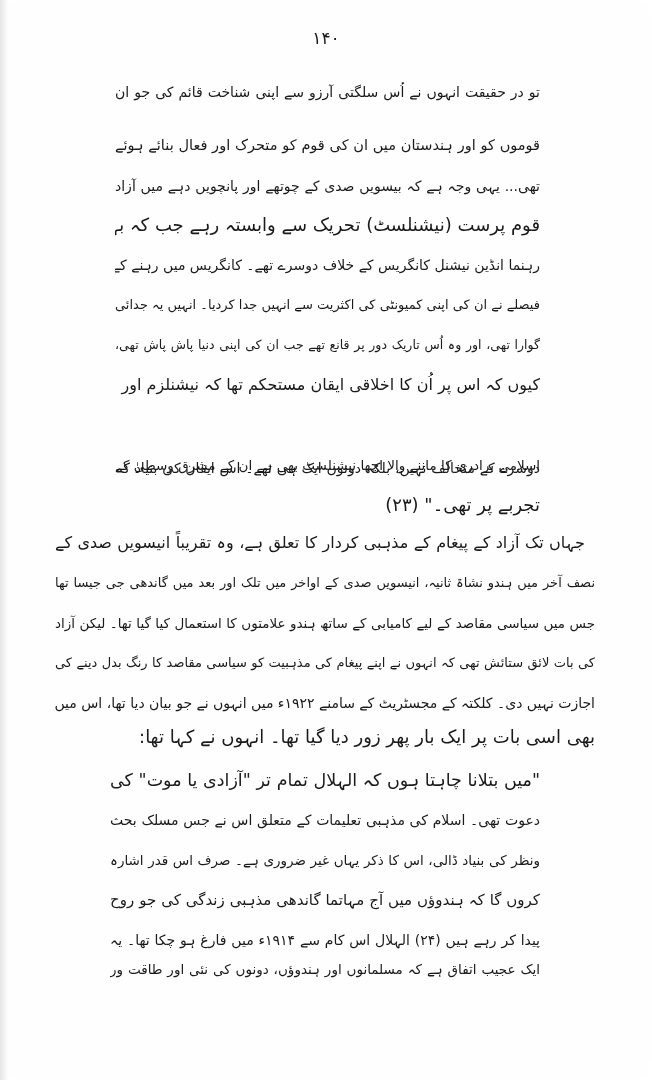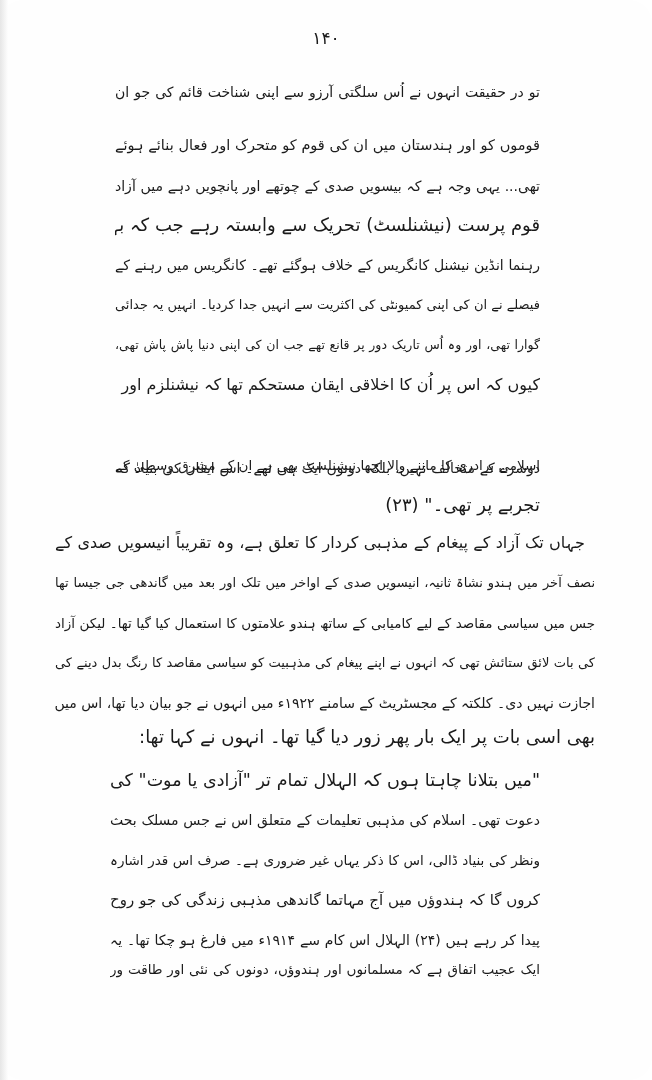--- a/index.html
+++ b/index.html
@@ -64,21 +64,21 @@
 <div class="page">
   <div class="left-shadow"></div>
 
   <div class="page-number">۱۴۰</div>
 
   <div>
     <div class="line q1" style="top: 77px; font-size: 14px;">تو در حقیقت انہوں نے اُس سلگتی آرزو سے اپنی شناخت قائم کی جو ان</div>
     <div class="line q1" style="top: 130px; font-size: 14.5px;">قوموں کو اور ہندستان میں ان کی قوم کو متحرک اور فعال بنائے ہوئے</div>
     <div class="line q1" style="top: 171px; font-size: 14px;">تھی... یہی وجہ ہے کہ بیسویں صدی کے چوتھے اور پانچویں دہے میں آزاد</div>
     <div class="line q1" style="top: 210px; font-size: 18px;">قوم پرست (نیشنلسٹ) تحریک سے وابستہ رہے جب کہ بہت سے خلافتی</div>
-    <div class="line q1" style="top: 250px; font-size: 14px;">رہنما انڈین نیشنل کانگریس کے خلاف ہوگئے تھے۔ کانگریس میں رہنے کے</div>
+    <div class="line q1" style="top: 250px; font-size: 14px;">رہنما انڈین نیشنل کانگریس کے خلاف دوسرے تھے۔ کانگریس میں رہنے کے</div>
     <div class="line q1" style="top: 290px; font-size: 13px;">فیصلے نے ان کی اپنی کمیونٹی کی اکثریت سے انہیں جدا کردیا۔ انہیں یہ جدائی</div>
     <div class="line q1" style="top: 330px; font-size: 12.5px;">گوارا تھی، اور وہ اُس تاریک دور پر قانع تھے جب ان کی اپنی دنیا پاش پاش تھی،</div>
     <div class="line q1" style="top: 370px; font-size: 16px;">کیوں کہ اس پر اُن کا اخلاقی ایقان مستحکم تھا کہ نیشنلزم اور اسلامی برادری ایک</div>
     <div class="line q1" style="top: 410px; font-size: 14px; margin-top: 43px;">دوسرے کے متخالف نہیں، بلکہ دونوں ایک ہی تھے۔ اس ایقان کی بنیاد کہ</div>
     <div class="line q1" style="top: 450px; font-size: 13.5px;">اسلامی برادری کا ماننے والا اچھا نیشنلسٹ بھی ہے ان کے مشرق وسطیٰ کے</div>
     <div class="line q1 last" style="top:490px">تجربے پر تھی۔" (۲۳)</div>
   </div>
 
   <div>
     <div class="line p2" style="top: 528px; left: 55px; width: 530px; font-size: 16px;">جہاں تک آزاد کے پیغام کے مذہبی کردار کا تعلق ہے، وہ تقریباً انیسویں صدی کے</div>

